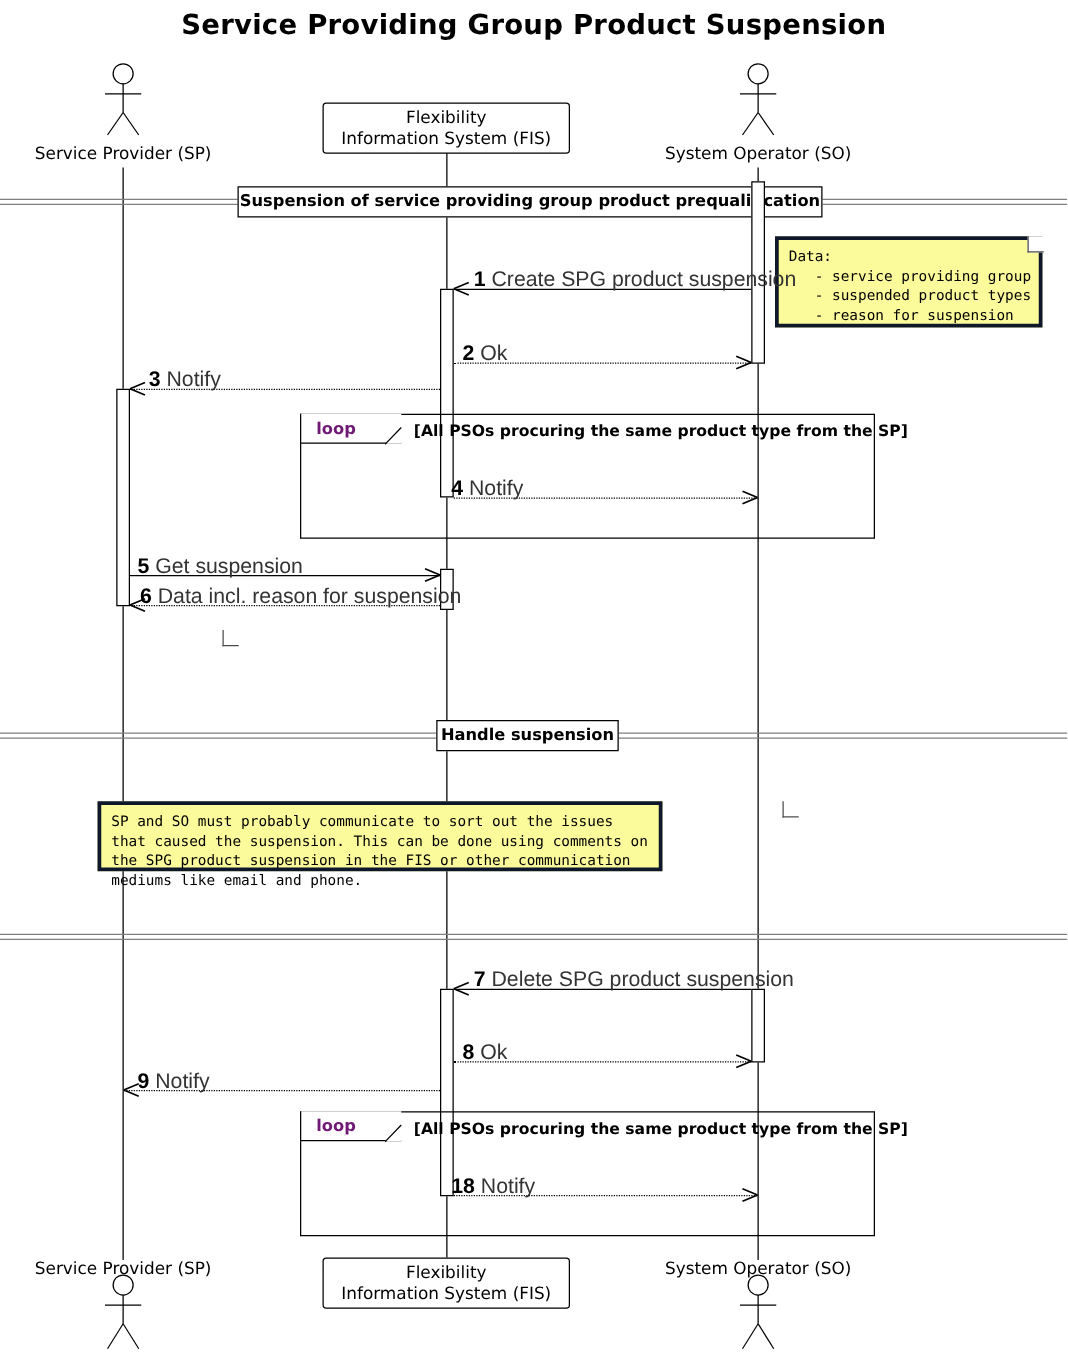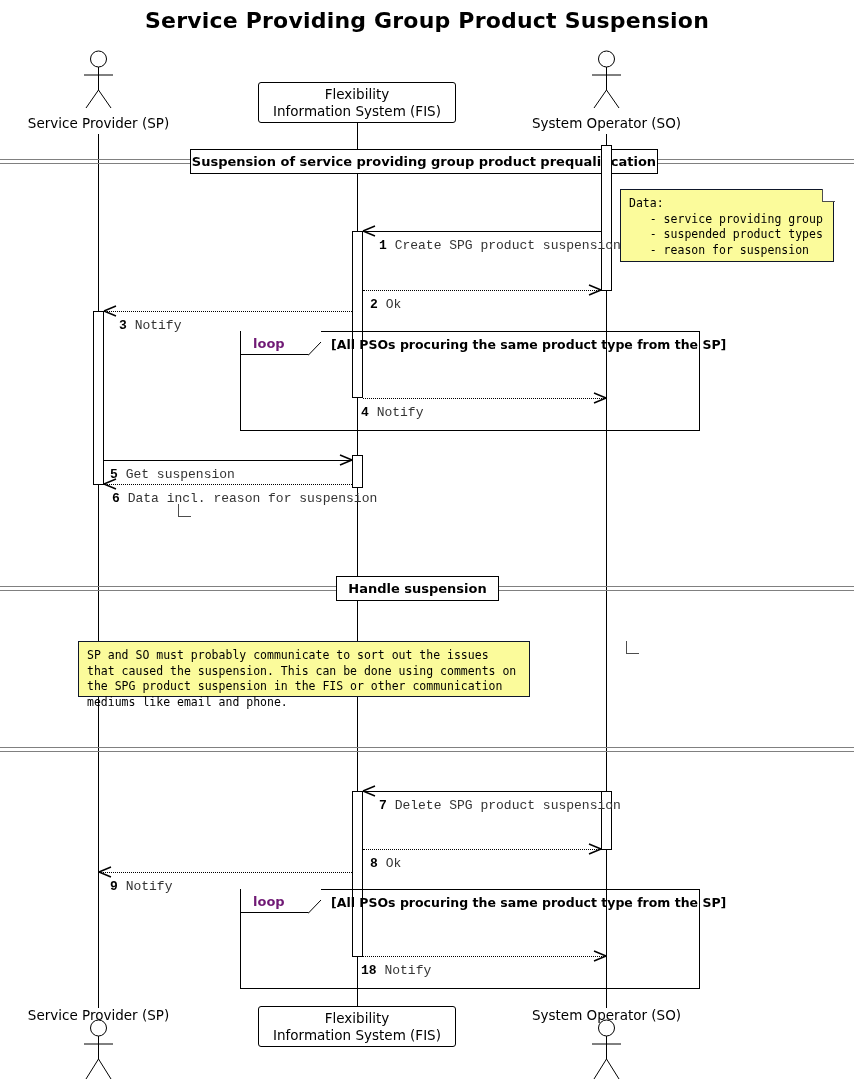--- a/index.html
+++ b/index.html
@@ -59,30 +59,29 @@
   }
   .frame-cond{
     position:absolute;font-size:12.5px;font-weight:bold;color:#000;white-space:nowrap;
     font-family:"DejaVu Sans","Liberation Sans",sans-serif;
   }
 
   
   .msg-line{position:absolute;height:0;border-top:1px solid #000;}
   .msg-line.dashed{border-top:1px dotted #000;}
   .msg-label{
-    position:absolute;font-size:13px;color:#333;white-space:nowrap;
-    font-family:Liberation Mono, monospace;
-    margin-top:24px;
+    position:absolute;font-size:17px;color:#333;white-space:nowrap;
+    font-family:Liberation Sans, sans-serif;
   }
   .msg-num{font-weight:bold;color:#000;}
   .arrowhead{position:absolute;}
 
   
   .note{
-    position:absolute;background:#FBFB9B;border:1px solid #0f172a;box-sizing:border-box;
+    position:absolute;background:#FBFB9B;border:3px solid #0f172a;box-sizing:border-box;
     font-family:"DejaVu Sans Mono","Liberation Mono",monospace;
     font-size:11.5px;line-height:15.5px;color:#000;
     padding:6px 8px 6px 8px;white-space:pre;
   }
   .note.wrap{white-space:normal;}
 </style>
 </head>
 <body>
 
 <div id="canvas">
@@ -202,21 +201,21 @@
   </svg>
   <div class="msg-label" style="left:112px;top:467px;">
     <span class="msg-num">6</span>
     <span>Data incl. reason for suspension</span>
   </div>
 
   <div class="abs" style="left:178px;top:504px;width:12px;height:12px;background:#fff;border-left:1px solid #4d4d4d;border-bottom:1px solid #4d4d4d;"></div>
 
   <div class="divline" style="left:0px;top:586px;width:854px;"></div>
   <div class="divline" style="left:0px;top:590px;width:854px;"></div>
-  <div class="divider-box" style="left:336px;top:576px;width:163px;height:25px;">Handle suspension</div>
+  <div class="divider-box" style="left:349px;top:576px;width:146px;height:25px;">Handle suspension</div>
 
   <div class="note wrap" style="left:78px;top:641px;width:452px;height:56px;">SP and SO must probably communicate to sort out the issues that caused the suspension. This can be done using comments on the SPG product suspension in the FIS or other communication mediums like email and phone.</div>
   <div class="abs" style="left:626px;top:641px;width:12px;height:12px;background:#fff;border-left:1px solid #4d4d4d;border-bottom:1px solid #4d4d4d;"></div>
 
   <div class="divline" style="left:0px;top:747px;width:854px;"></div>
   <div class="divline" style="left:0px;top:751px;width:854px;"></div>
 
   <div class="activation" style="left:601px;top:791px;width:11px;height:59px;"></div>
   <div class="activation" style="left:352px;top:791px;width:11px;height:166px;"></div>
 

